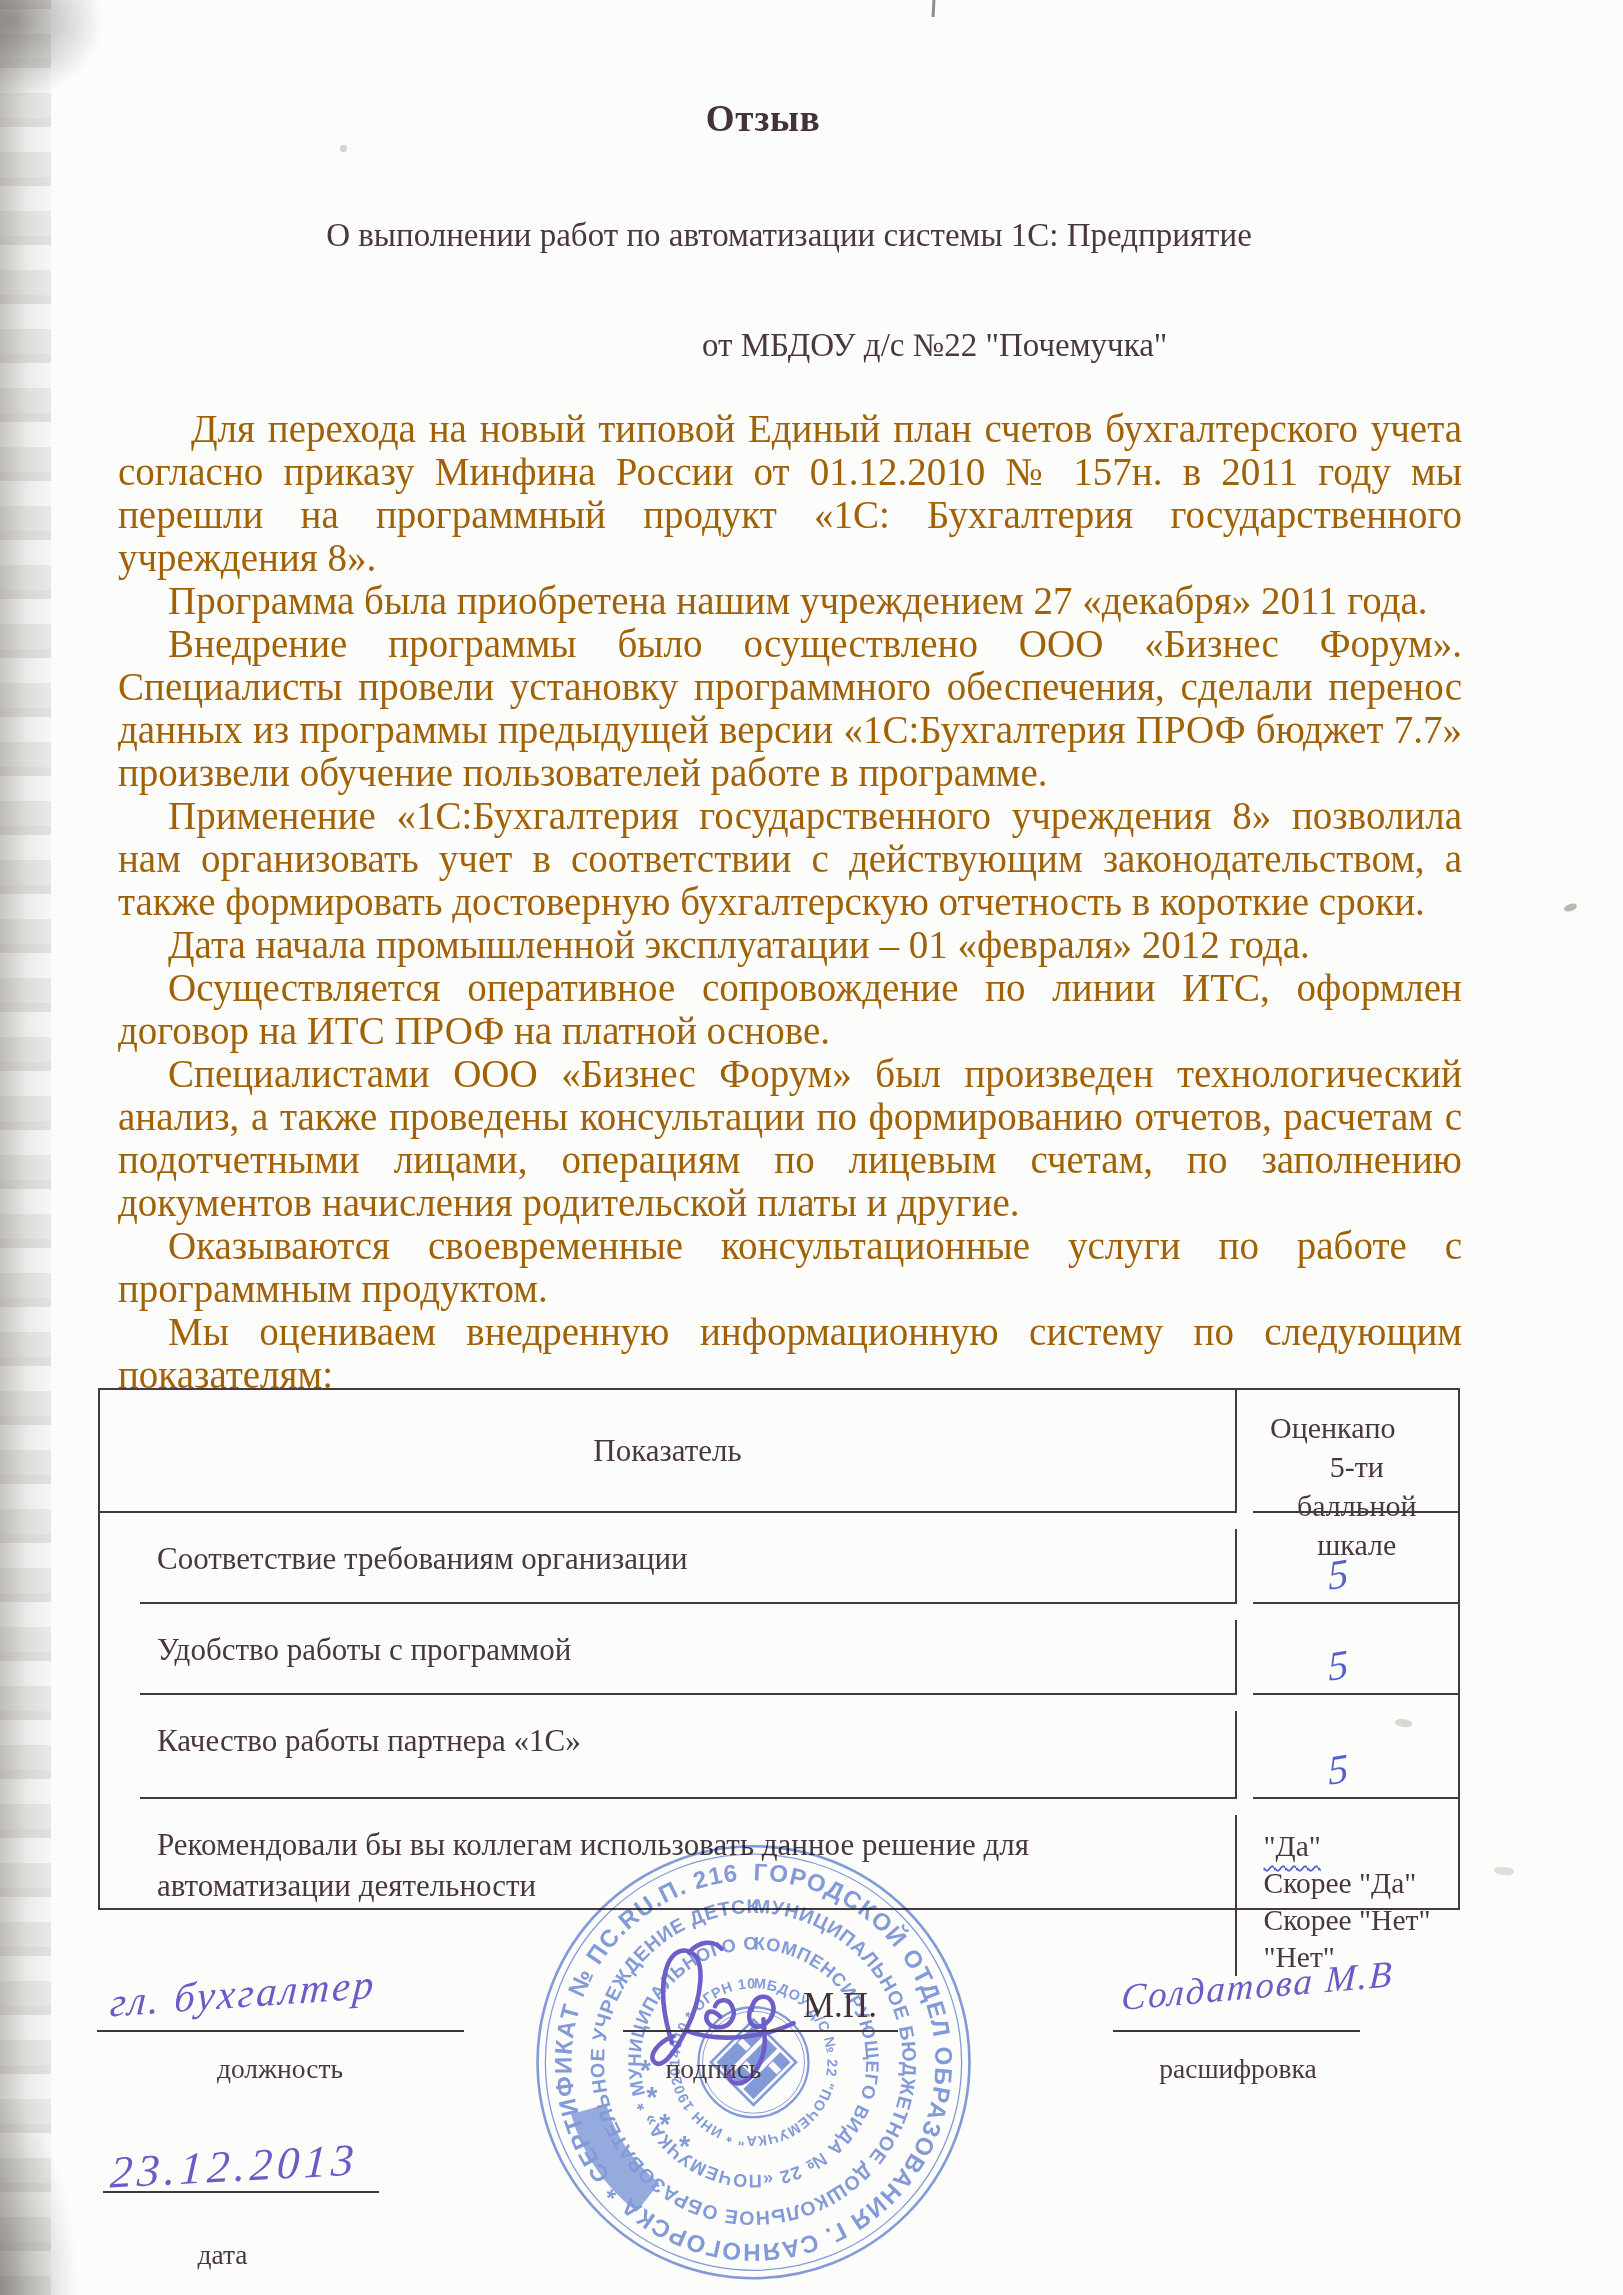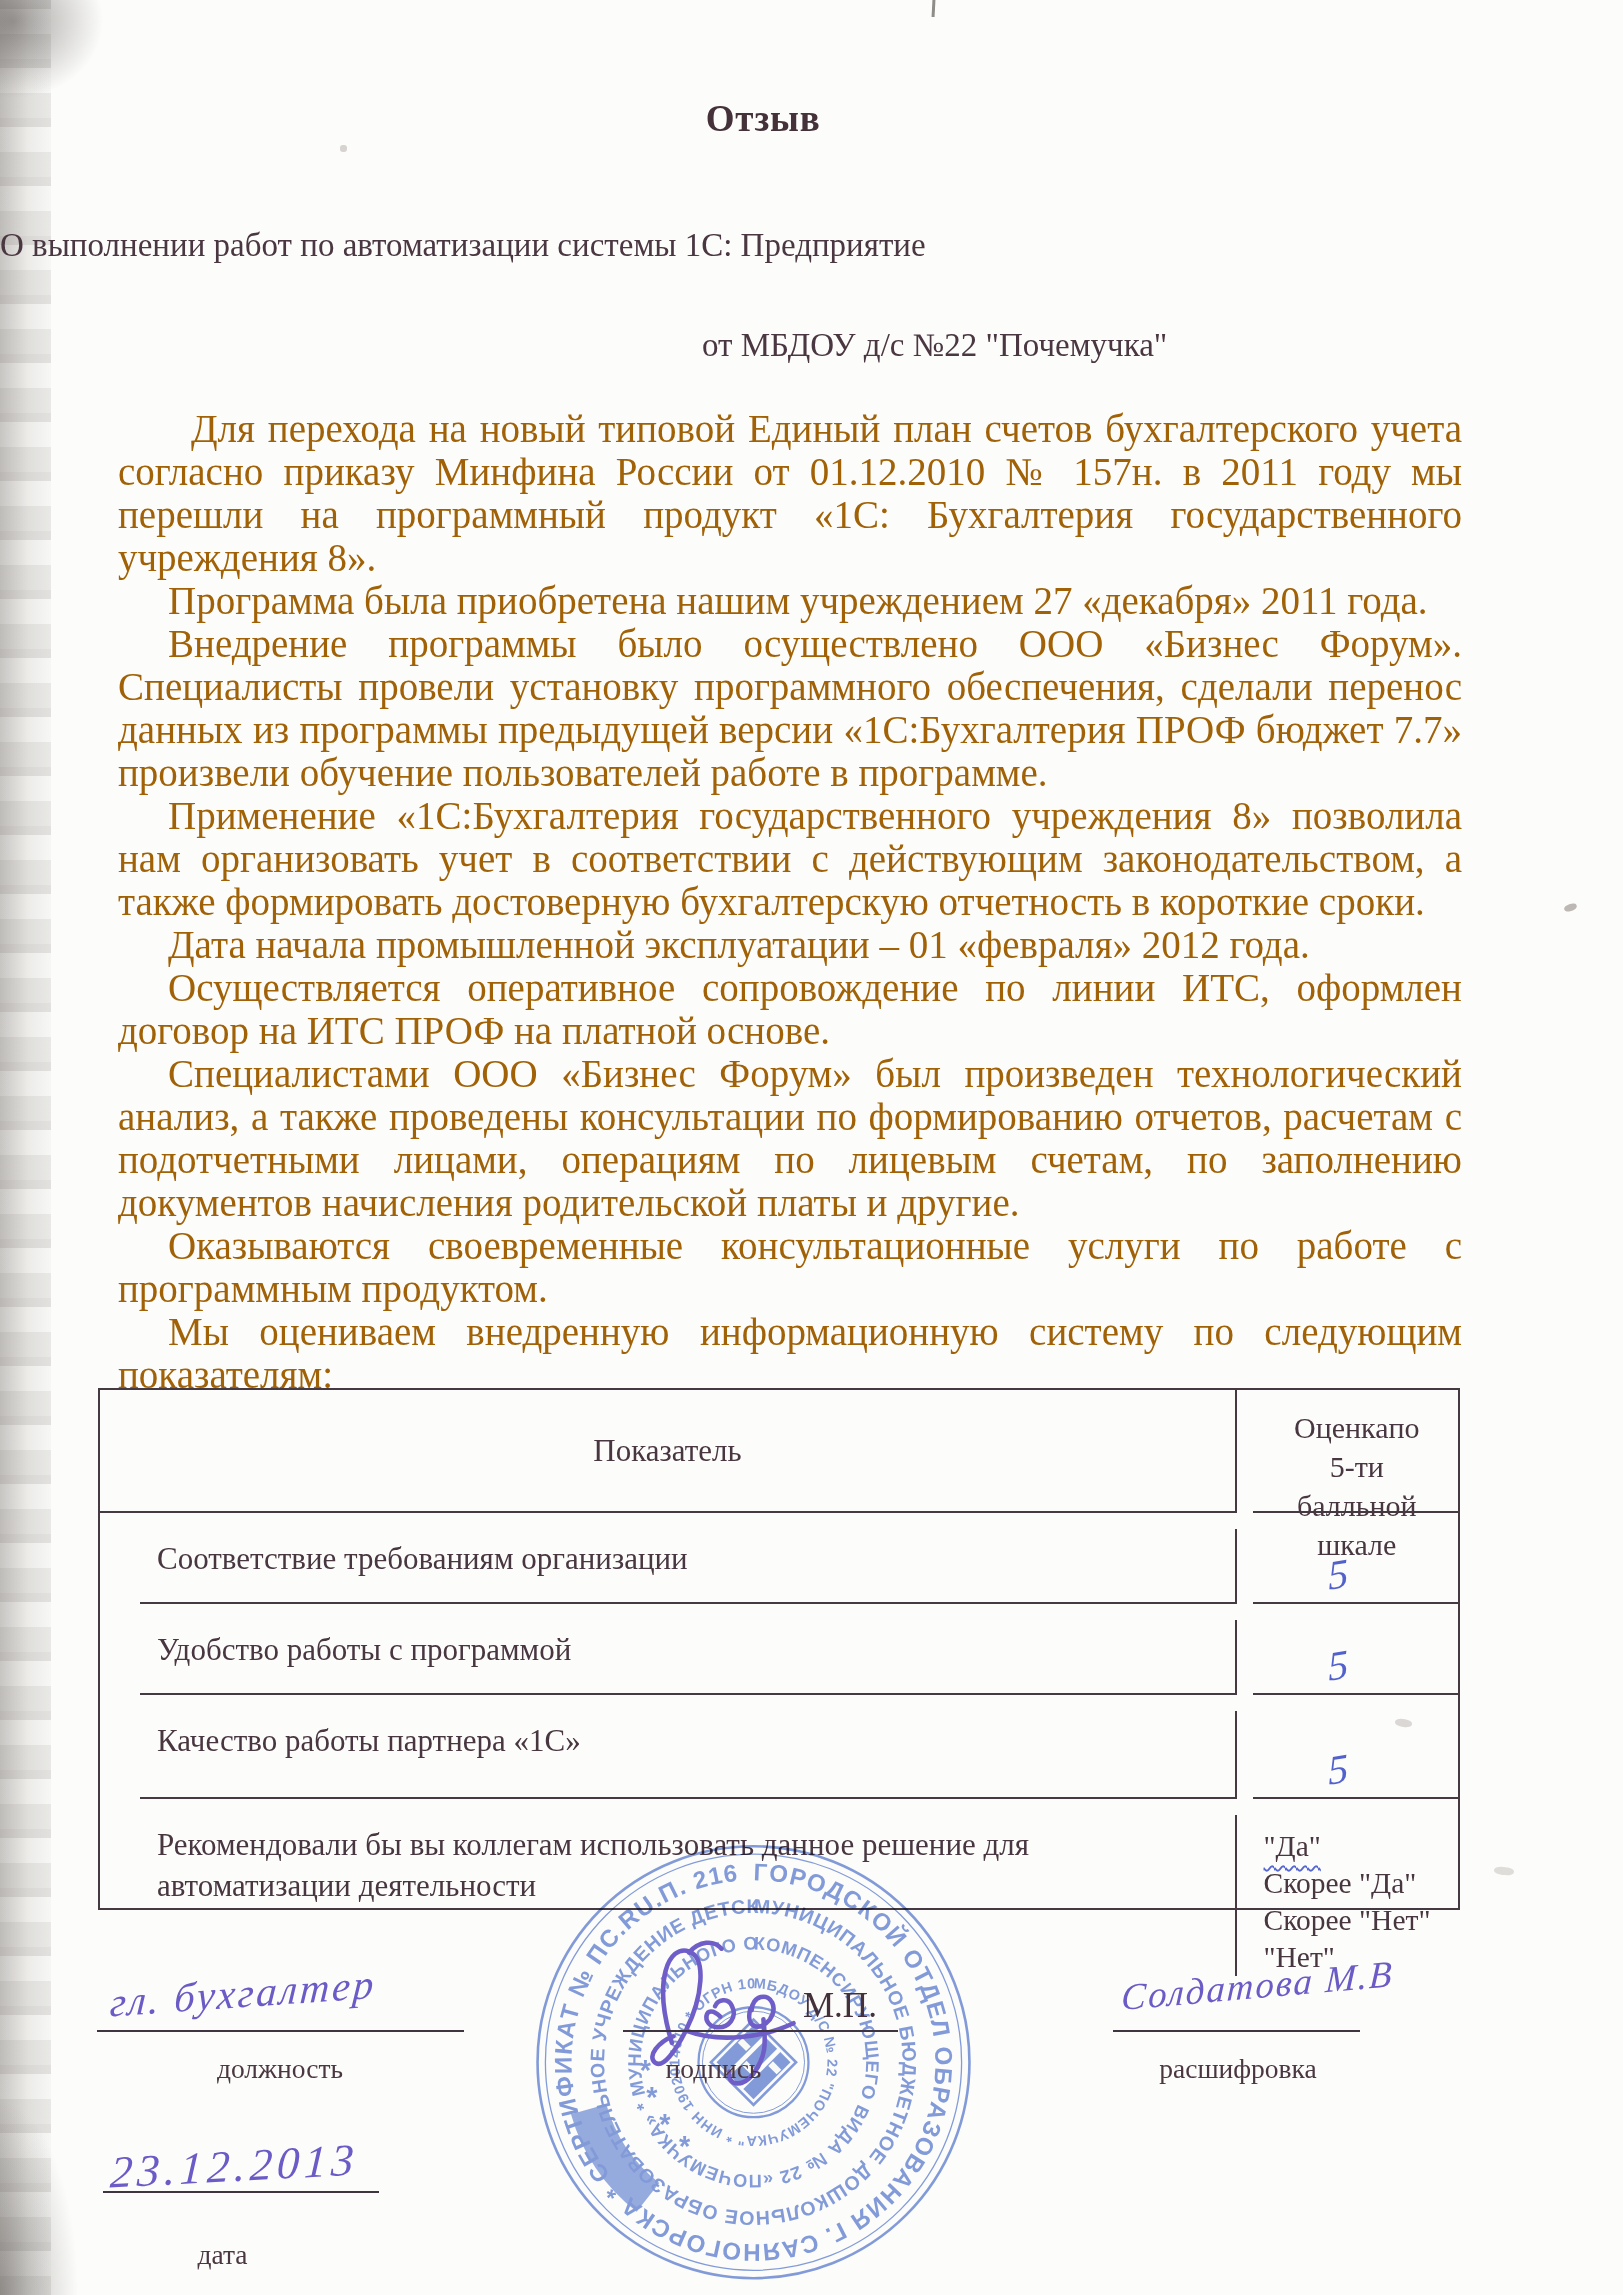--- a/index.html
+++ b/index.html
@@ -32,21 +32,21 @@
   .speck.s2{left:1395px;top:1719px;width:17px;height:7.9px;opacity:.55;transform:rotate(8deg);}
   .speck.s3{left:1494px;top:1867px;width:19.6px;height:7.9px;opacity:.45;transform:rotate(6deg);}
   .speck.s4{left:340px;top:145px;width:6.5px;height:6.5px;opacity:.6;}
 
   
   .title{
     position:absolute;left:0;top:97px;width:1526px;text-align:center;
     font-size:37px;font-weight:bold;letter-spacing:0.7px;color:#44313a;
   }
   .subtitle{
-    position:absolute;left:0;top:227px;width:1578px;text-align:left;
+    position:absolute;left:0;top:217px;width:1578px;text-align:center;
     font-size:33px;color:#4a3741;
   }
   .from-line{
     position:absolute;left:702px;top:327px;white-space:nowrap;
     font-size:33px;color:#4a3741;
   }
   .body-text{
     position:absolute;left:118px;top:407px;width:1344px;
     font-size:39px;line-height:43px;text-align:justify;color:#a16207;
   }
@@ -59,21 +59,21 @@
     border:2.6px solid #463a42;box-sizing:border-box;
     display:grid;grid-template-columns:1137px 1fr;
     grid-template-rows:123px 75px 75px 88px 1fr;
     gap:16px;
   }
   .cell{border-right:2px solid #463a42;border-bottom:2px solid #463a42;box-sizing:border-box;position:relative;}
   .cell.last-col{border-right:none;}
   .cell.last-row{border-bottom:none;}
   .th-left{display:flex;align-items:center;justify-content:center;font-size:31px;}
   .th-right{padding:18.3px 14.4px 0 17px;font-size:30px;line-height:39px;}
-  .th-right .jrow{display:flex;justify-content:center;}
+  .th-right .jrow{display:flex;justify-content:flex-start;}
   .th-right .crow{text-align:center;}
   .td-label{padding:9.2px 13px 0 17px;font-size:31px;line-height:41px;margin-left:40px;}
   .score-hand{
     position:absolute;left:75px;bottom:3.9px;
     font-size:41px;font-style:italic;color:#5261cc;
     transform:rotate(-9deg) skewX(-6deg);
     font-family:"Liberation Serif",serif;
   }
   .options{padding:13px 6.5px 0 10.5px;font-size:29.5px;line-height:37px;}
   .options .opt{display:block;}

